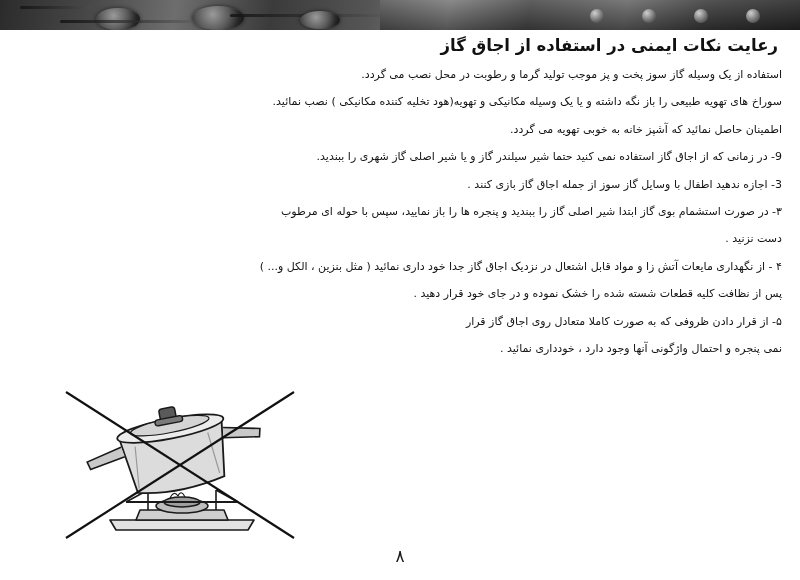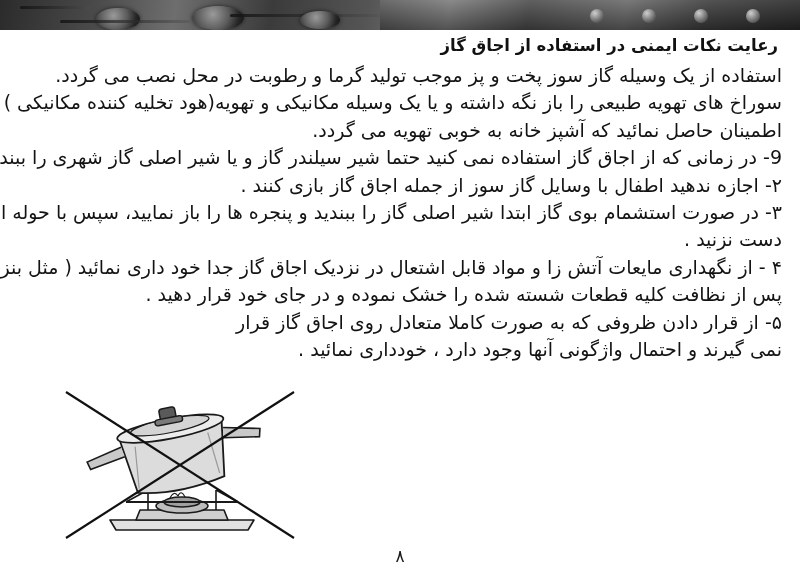--- a/index.html
+++ b/index.html
@@ -83,21 +83,21 @@
   }
 
   .body-text {
     position: absolute;
     top: 32px;
     right: 18px;
     width: 762px;
     direction: rtl;
     text-align: right;
     color: #131313;
-    font-size: 19px;
+    font-size: 11px;
     line-height: 26.4px;
     font-family: "DejaVu Sans", "Liberation Sans", sans-serif;
   }
   .body-text p {
     margin: 0 0 1px 0;
     white-space: nowrap;
   }
   .para-block {
     margin-bottom: 0px;
   }
@@ -151,36 +151,36 @@
       <p>استفاده از یک وسیله گاز سوز پخت و پز موجب تولید گرما و رطوبت در محل نصب می گردد.</p>
       <p>سوراخ های تهویه طبیعی را باز نگه داشته و یا یک وسیله مکانیکی و تهویه(هود تخلیه کننده مکانیکی )  نصب نمائید.</p>
       <p>اطمینان حاصل نمائید که آشپز خانه به خوبی تهویه می گردد.</p>
     </div>
 
     <div class="para-block">
       <p>9- در زمانی که از اجاق گاز استفاده نمی کنید حتما شیر سیلندر گاز و یا شیر اصلی گاز شهری را ببندید.</p>
     </div>
 
     <div class="para-block">
-      <p>۲- اجازه ندهید اطفال با وسایل گاز سوز از جمله اجاق گاز بازی کنند .</p>
+      <p>3- اجازه ندهید اطفال با وسایل گاز سوز از جمله اجاق گاز بازی کنند .</p>
     </div>
 
     <div class="para-block">
       <p>۳- در صورت استشمام بوی گاز ابتدا شیر اصلی گاز را ببندید و پنجره ها را باز نمایید، سپس با حوله ای مرطوب</p>
       <p>دست نزنید .</p>
     </div>
 
     <div class="para-block">
       <p>۴ - از نگهداری مایعات آتش زا و مواد قابل اشتعال  در نزدیک اجاق گاز جدا خود داری نمائید ( مثل بنزین ، الکل و... )</p>
       <p>پس از نظافت کلیه قطعات شسته شده را خشک نموده و در جای خود قرار دهید .</p>
     </div>
 
     <div class="para-block">
       <p>۵- از قرار دادن ظروفی که به صورت کاملا متعادل روی اجاق گاز قرار</p>
-      <p>نمی گیرند و احتمال واژگونی آنها وجود دارد ، خودداری نمائید .</p>
+      <p>نمی پنجره و احتمال واژگونی آنها وجود دارد ، خودداری نمائید .</p>
     </div>
 
   </div>
 
   <div class="illustration">
     <svg width="260" height="175" viewBox="0 0 260 175" xmlns="http://www.w3.org/2000/svg">
 
       <g stroke="#1a1a1a" stroke-width="1.6" fill="none" stroke-linejoin="round">
 
         <path d="M58 142 L202 142 L196 152 L64 152 Z" fill="#e2e2e2"></path>

